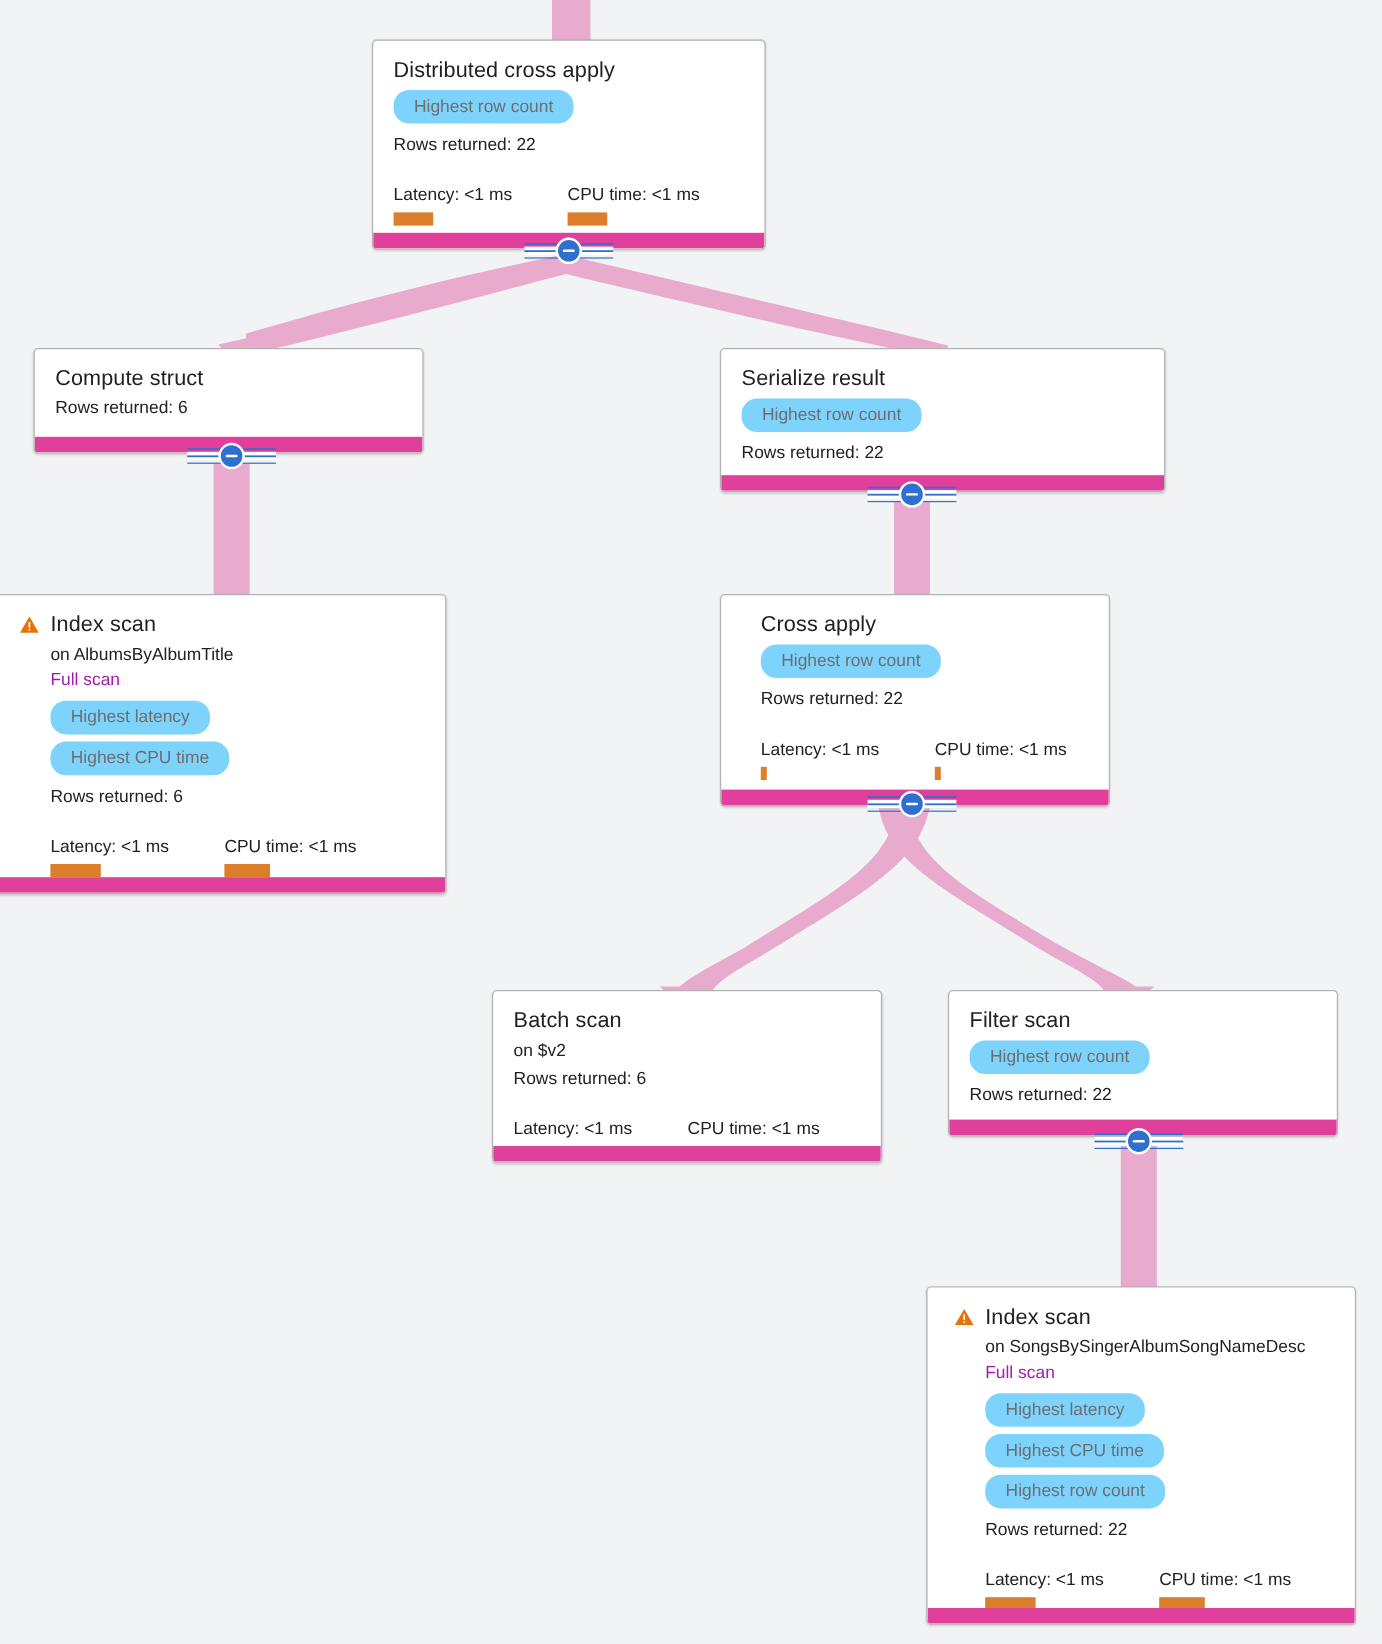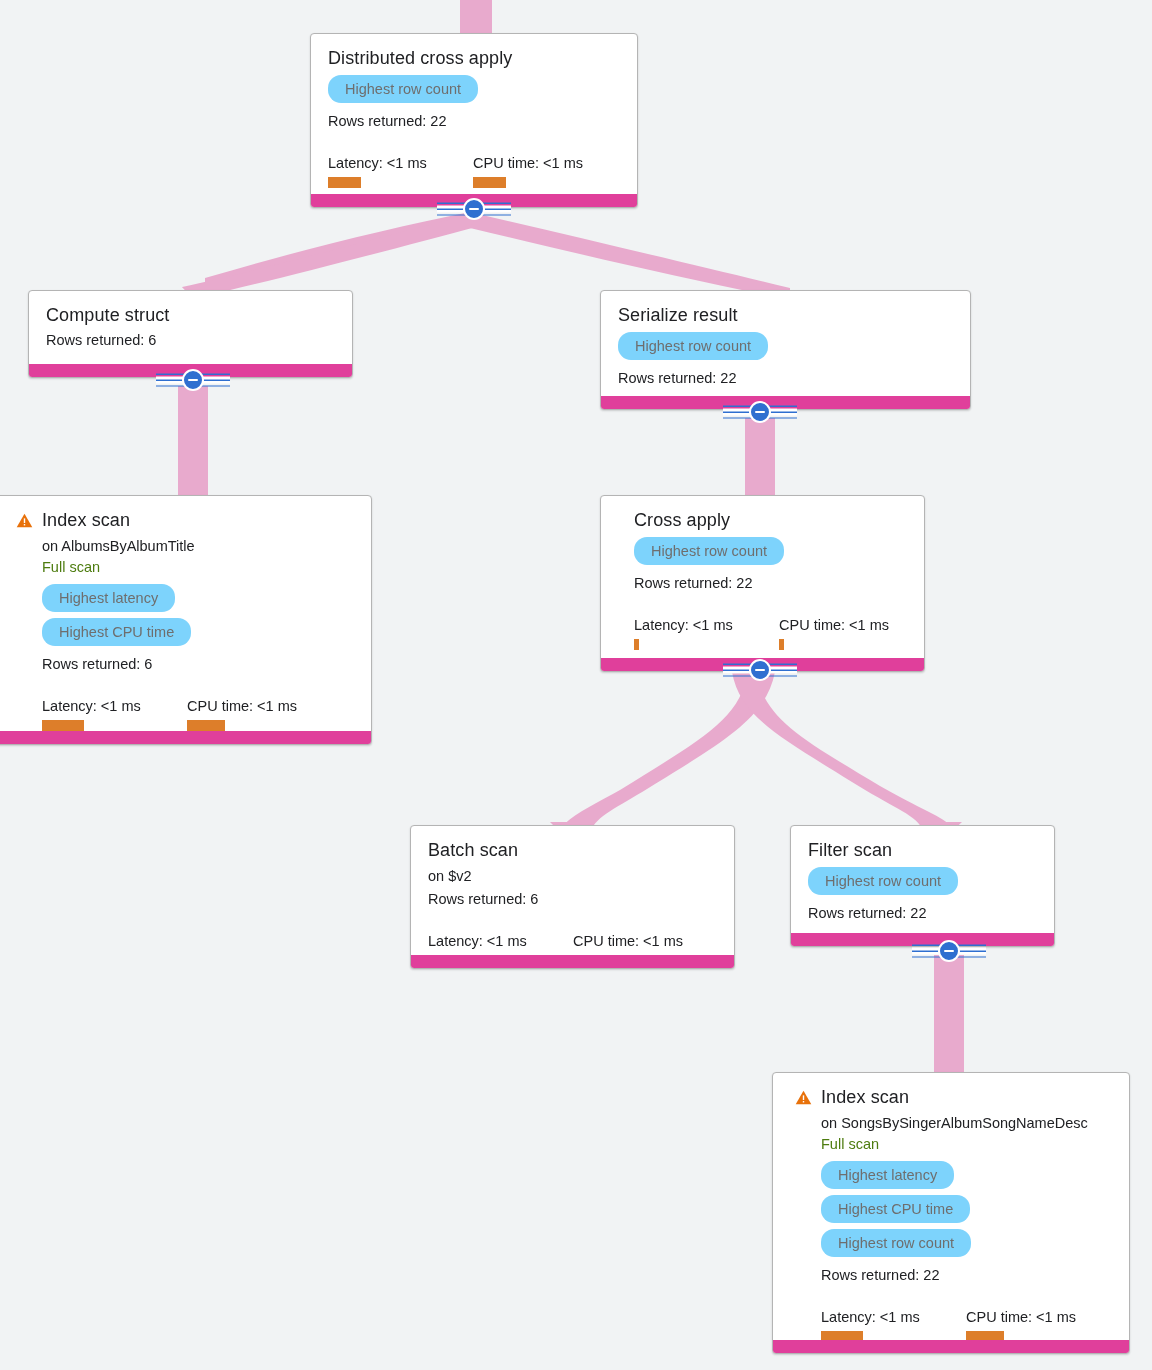--- a/index.html
+++ b/index.html
@@ -45,21 +45,21 @@
     font-weight:400;
     letter-spacing:0.1px;
   }
   .node.has-warn .sub{margin-left:26px;}
   .sub{
     font-size:14.5px;
     line-height:21px;
     color:#202124;
     margin-top:5px;
   }
-  .sub.muted{color:#4d7c0f;margin-top:0;}
+  .sub.muted{color:#a21caf;margin-top:0;}
   .sub.tight{margin-top:0;}
   .badges{margin-top:6px;}
   .node.has-warn .badges{margin-left:26px;}
   .badge{
     display:inline-block;
     background:#7dd3fc;
     color:#6e6e6e;
     border-radius:13px;
     padding:5px 17px;
     font-size:14.5px;
@@ -297,21 +297,21 @@
         </div>
         <div class="metric">
           <span class="lbl">CPU time: &lt;1 ms</span>
           <span class="bar" style="width:5px;"></span>
         </div>
       </div>
     </div>
     <div class="bottom-bar"></div>
   </div>
 
-  <div class="node" style="left:790px;top:825px;width:265px;height:122px;">
+  <div class="node" style="left:790px;top:825px;width:325px;height:122px;">
     <div class="node-body">
       <div class="node-head">
         <div class="title">Filter scan</div>
       </div>
       <div class="badges">
         <span class="badge">Highest row count</span>
       </div>
       <div class="rows">Rows returned: 22</div>
     </div>
     <div class="bottom-bar"></div>

